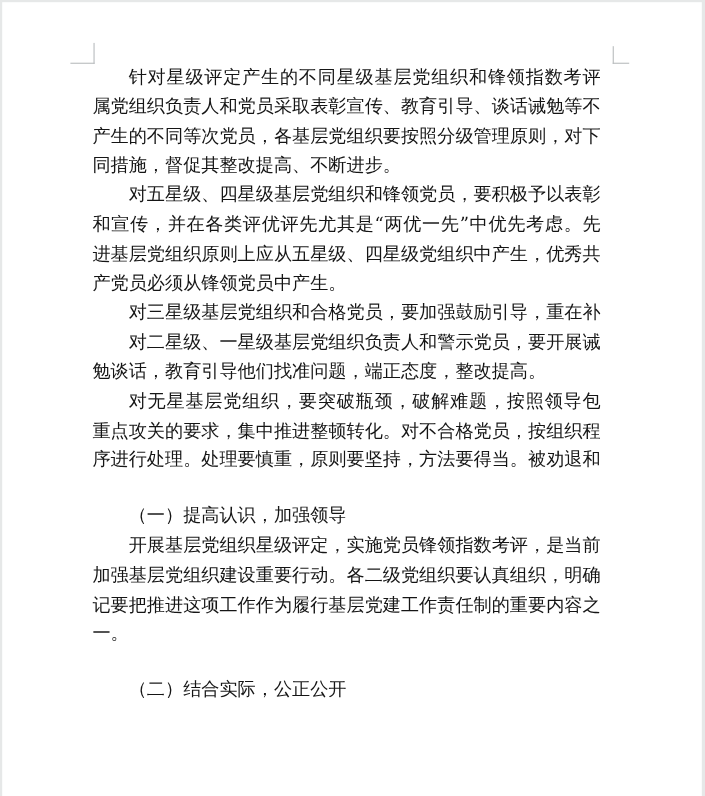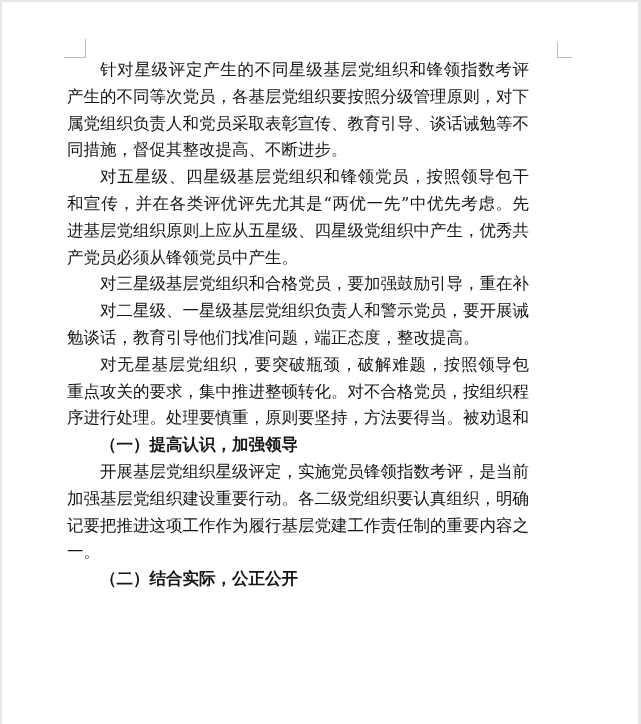--- a/index.html
+++ b/index.html
@@ -29,52 +29,52 @@
     border-bottom: 1px solid var(--mark);
   }
   .crop-tr {
     left: 557px; top: 42px; width: 14px; height: 15px;
     border-left: 1px solid var(--mark);
     border-bottom: 1px solid var(--mark);
   }
 
   .text-column {
     position: absolute;
-    left: 67px; top: 57px; width: 462px;
+    left: 84px; top: 57px; width: 462px;
     color: var(--text);
     font-size: 16.5px;
   }
   .line {
     height: 26.8px;
     line-height: 26.8px;
     overflow: hidden;
     text-align: justify;
     text-align-last: justify;
   }
   .line.left-end { text-align: right; text-align-last: left; }
   .line.indent { text-indent: 33px; }
-  .line.bold { font-weight: bold; }
+  .line.bold { font-weight: normal; margin-top: 24px; }
 </style>
 </head>
 <body>
 
 <div class="page">
   <div class="edge edge-top"></div>
   <div class="edge edge-left"></div>
   <div class="edge edge-right"></div>
 
   <div class="crop crop-tl"></div>
   <div class="crop crop-tr"></div>
 
   <div class="text-column">
       <div class="line indent">针对星级评定产生的不同星级基层党组织和锋领指数考评</div>
+      <div class="line">属党组织负责人和党员采取表彰宣传、教育引导、谈话诫勉等不</div>
       <div class="line">产生的不同等次党员，各基层党组织要按照分级管理原则，对下</div>
-      <div class="line">属党组织负责人和党员采取表彰宣传、教育引导、谈话诫勉等不</div>
       <div class="line left-end">同措施，督促其整改提高、不断进步。</div>
-      <div class="line indent">对五星级、四星级基层党组织和锋领党员，按照领导包干</div>
+      <div class="line indent">对五星级、四星级基层党组织和锋领党员，要积极予以表彰</div>
       <div class="line">和宣传，并在各类评优评先尤其是“两优一先”中优先考虑。先</div>
       <div class="line">进基层党组织原则上应从五星级、四星级党组织中产生，优秀共</div>
       <div class="line left-end">产党员必须从锋领党员中产生。</div>
       <div class="line indent">对三星级基层党组织和合格党员，要加强鼓励引导，重在补</div>
       <div class="line indent">对二星级、一星级基层党组织负责人和警示党员，要开展诫</div>
       <div class="line left-end">勉谈话，教育引导他们找准问题，端正态度，整改提高。</div>
       <div class="line indent">对无星基层党组织，要突破瓶颈，破解难题，按照领导包干、</div>
       <div class="line">重点攻关的要求，集中推进整顿转化。对不合格党员，按组织程</div>
       <div class="line">序进行处理。处理要慎重，原则要坚持，方法要得当。被劝退和</div>
       <div class="line indent left-end bold">（一）提高认识，加强领导</div>

